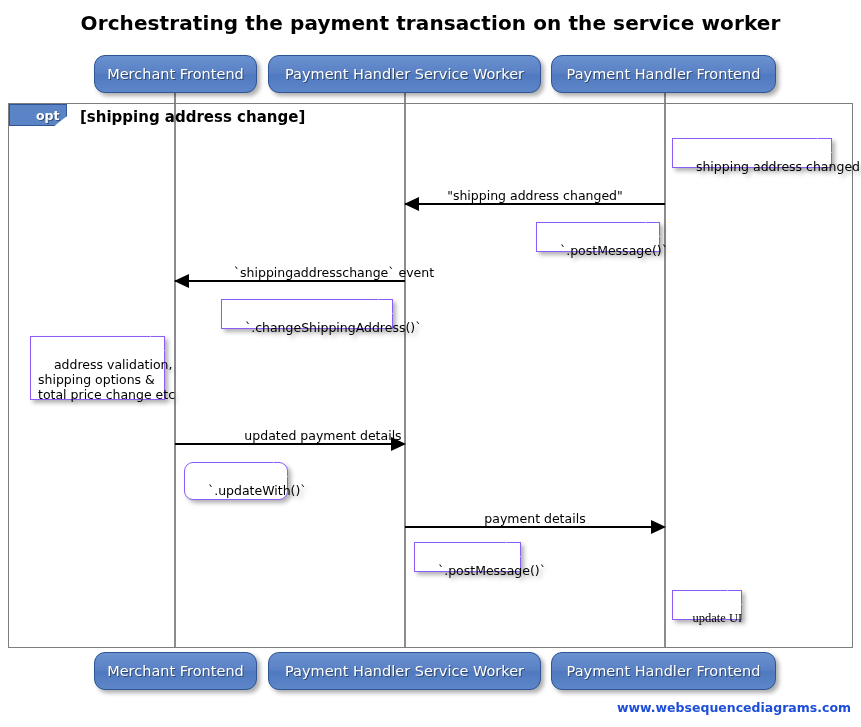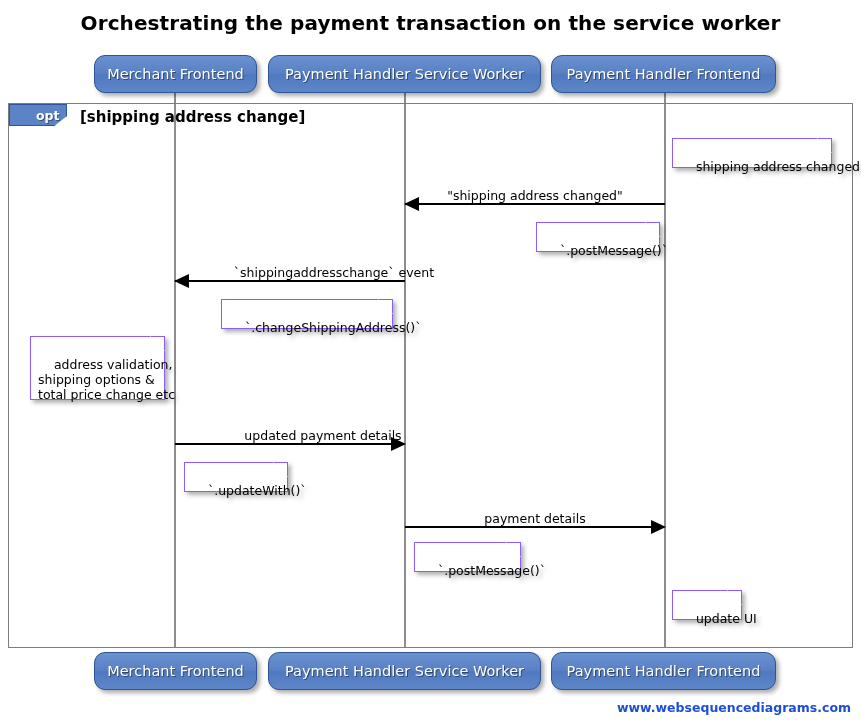--- a/index.html
+++ b/index.html
@@ -204,35 +204,35 @@
     <span>address validation,
 shipping options &amp;
 total price change etc</span>
     <span class="note-corner-cover"></span>
   </div>
 
   <div class="msg-label" style="left:175px; top:428px; width:230px;margin-left:33px;">updated payment details</div>
   <div class="msg-line" style="left:175px; top:443px; width:216px;"></div>
   <div class="arrowhead right" style="left:391px; top:437px;"></div>
 
-  <div class="note" style="left:184px; top:462px; width:104px; height:30px;">
+  <div class="note" style="left:184px; top:462px; width:104px; height:38px;border-radius:9px;">
     <span>`.updateWith()`</span>
     <span class="note-corner-cover"></span>
   </div>
 
   <div class="msg-label" style="left:405px; top:511px; width:260px;">payment details</div>
   <div class="msg-line" style="left:405px; top:526px; width:246px;"></div>
   <div class="arrowhead right" style="left:651px; top:520px;"></div>
 
   <div class="note" style="left:414px; top:542px; width:107px; height:30px;">
     <span>`.postMessage()`</span>
     <span class="note-corner-cover"></span>
   </div>
 
-  <div class="note" style="left:672px; top:590px; width:70px; height:30px;">
+  <div class="note" style="left:672px; top:590px; width:70px; height:30px;font-family:Liberation Serif, serif;">
     <span>update UI</span>
     <span class="note-corner-cover"></span>
   </div>
 
   <div class="participant" style="left:94px; top:652px; width:163px; height:38px;">
     <span>Merchant Frontend</span>
   </div>
   <div class="participant" style="left:268px; top:652px; width:273px; height:38px;">
     <span>Payment Handler Service Worker</span>
   </div>

